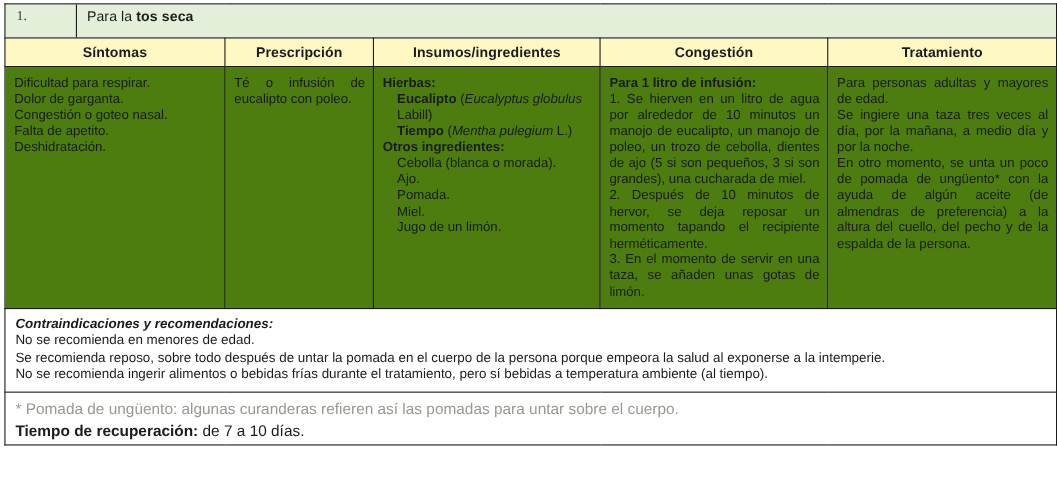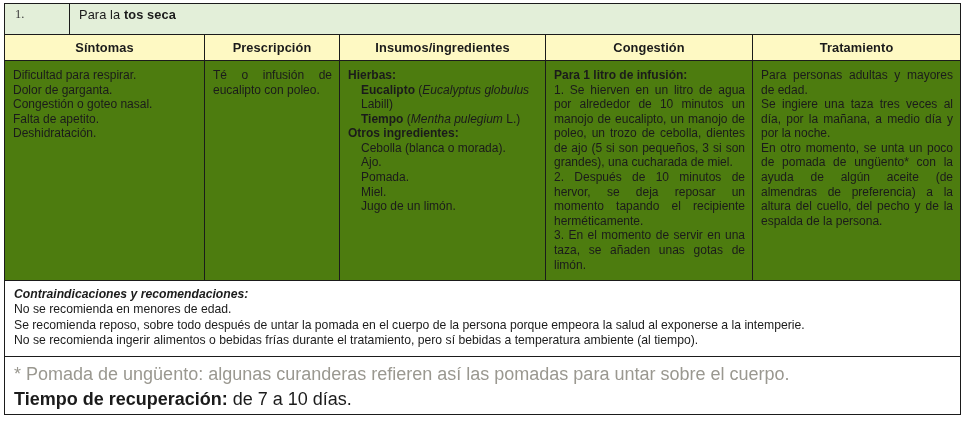--- a/index.html
+++ b/index.html
@@ -100,21 +100,21 @@
   .notes-row td {
     font-size: 12.2px;
     line-height: 1.26;
     padding: 6px 8px 7px 9px !important;
     background: #ffffff;
   }
   .notes-row .nh { font-weight: bold; font-style: italic; }
   .notes-row p { margin: 0; }
 
   .foot-row td {
-    font-size: 18px;
+    font-size: 14px;
     line-height: 1.26;
     padding: 6px 8px 3px 9px !important;
     background: #ffffff;
   }
   .footnote {
     color: #9a9890;
     margin: 0 0 3px 0;
   }
   .recovery { margin: 0; }
   .recovery .rl { font-weight: bold; }

